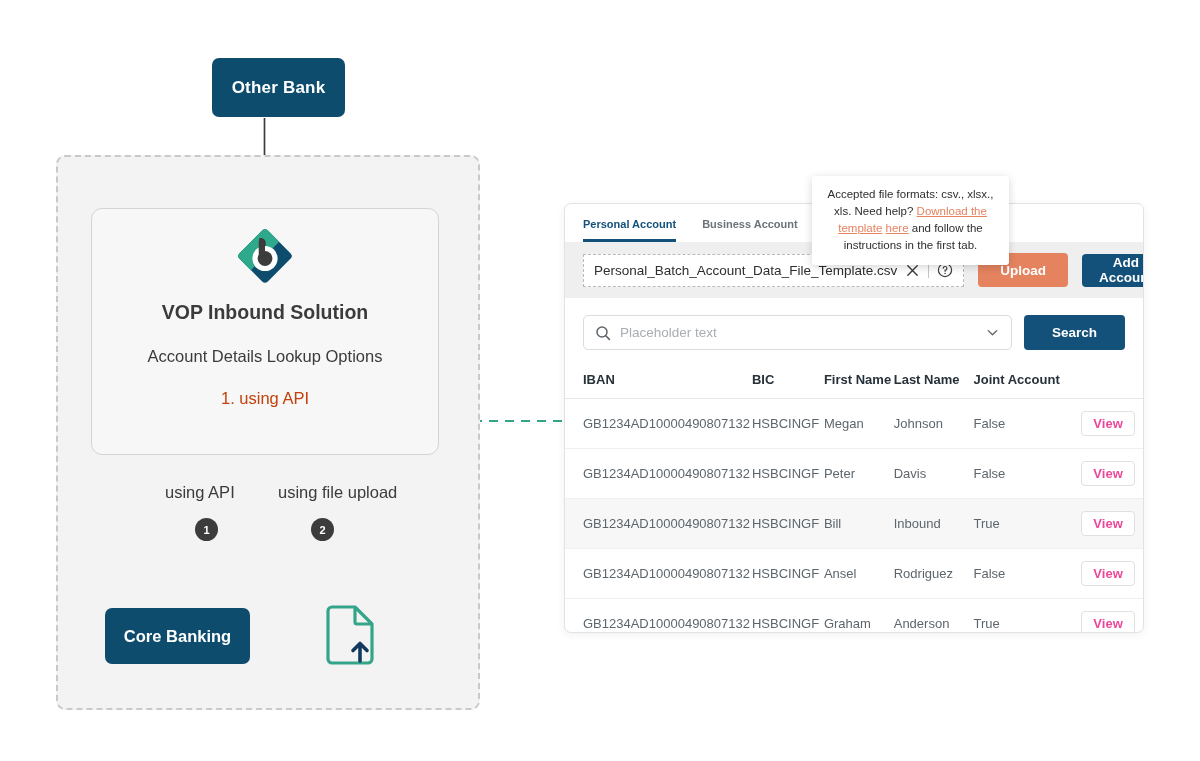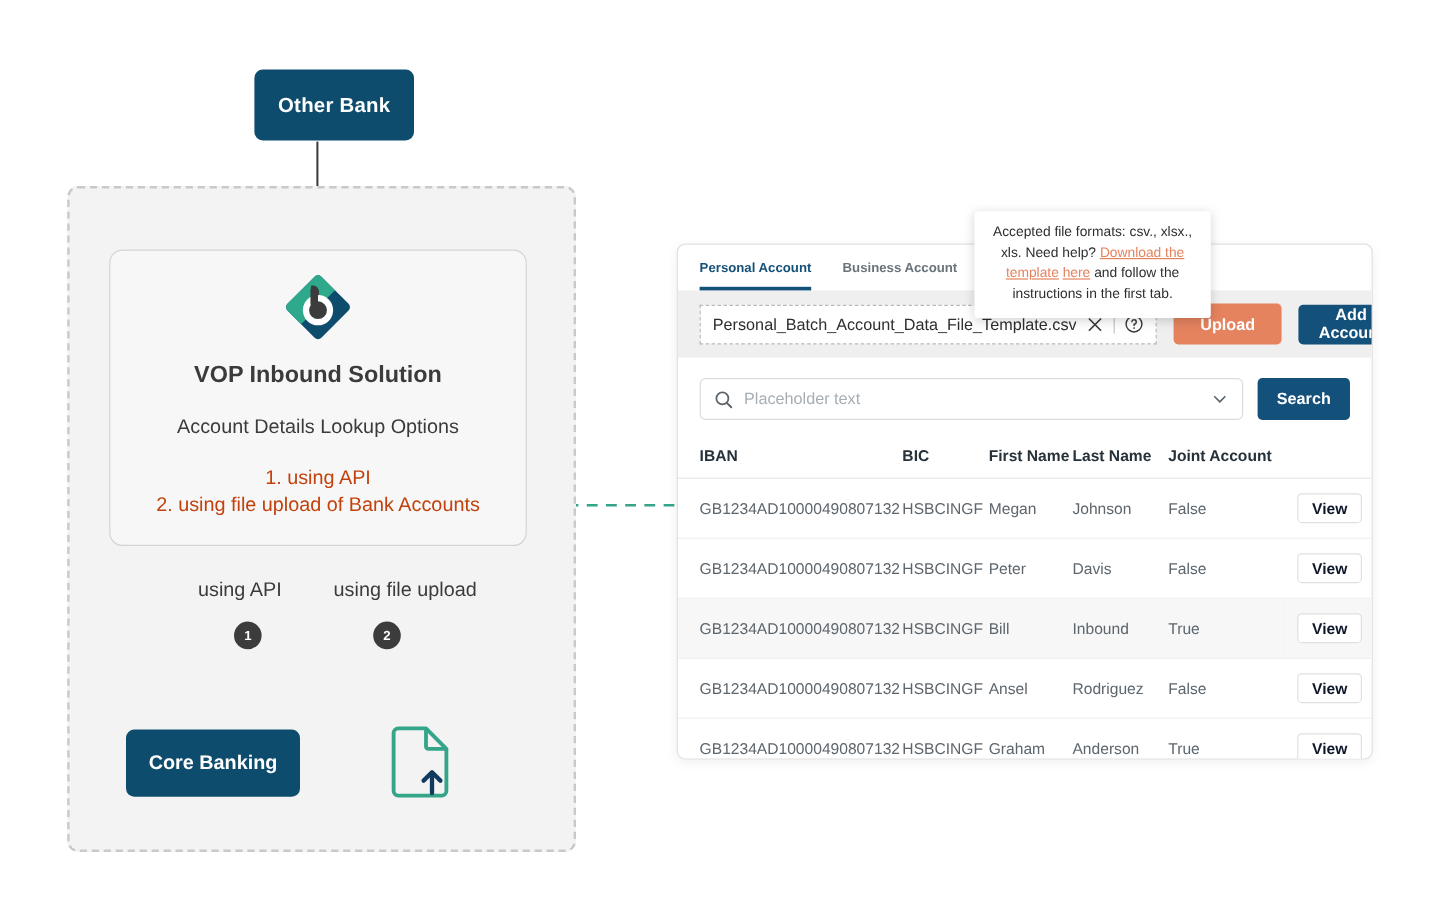--- a/index.html
+++ b/index.html
@@ -99,21 +99,21 @@
     flex: 1; height: 35px; border: 1px solid #DCDCDC; border-radius: 5px;
     display: flex; align-items: center; padding: 0 11px; gap: 9px; background: #fff;
   }
   .search-box input {
     flex: 1; border: none; outline: none; font-size: 13.5px; color: #000000;
     font-family: inherit; background: transparent;
   }
   .search-box input::placeholder { color: #A7AEB3; }
   .btn-search {
     background: #14517A; color: #ffffff; border: none; border-radius: 4px;
-    height: 35px; padding: 0 16px; font-size: 13.5px; font-weight: 700;
+    height: 35px; padding: 0 28px; font-size: 13.5px; font-weight: 700;
     font-family: inherit; cursor: pointer;
   }
   table.accounts { width: 100%; border-collapse: collapse; margin-top: 7px; }
   table.accounts th {
     text-align: left; font-size: 13px; font-weight: 700; color: #26313A;
     padding: 9px 0 11px 0; border-bottom: 1px solid #E6E6E6;
   }
   table.accounts th:first-child, table.accounts td:first-child { padding-left: 18px; }
   table.accounts td {
     font-size: 13px; color: #5D666D; padding: 12px 0;
@@ -122,21 +122,21 @@
   table.accounts tr.alt td { background: #F7F7F7; }
   table.accounts tr:last-child td { border-bottom: none; }
   .col-iban { width: 187px; }
   .col-bic { width: 72px; }
   .col-first { width: 70px; }
   .col-last { width: 80px; }
   .col-joint { width: 100px; }
   .col-act { width: 70px; text-align: center; }
   .btn-view {
     background: #ffffff; border: 1px solid #E0E0E0; border-radius: 4px;
-    color: #0f172a; font-size: 13px; font-weight: 700; padding: 4px 11px;
+    color: #ec4899; font-size: 13px; font-weight: 700; padding: 4px 11px;
     font-family: inherit; cursor: pointer;
   }
 
   
   .tooltip {
     position: absolute; left: 812px; top: 176px; width: 197px;
     background: #ffffff; border-radius: 3px;
     box-shadow: 0 2px 9px rgba(0,0,0,.17);
     padding: 10px 11px 11px 11px; text-align: center;
     font-size: 11.5px; line-height: 17px; color: #2E2E2E; z-index: 30;
@@ -183,21 +183,20 @@
       </g>
       <path d="M23.5 11 C26.5 11 28.8 13.2 28.8 16.2 L28.8 27 L22.8 27 L22.8 16.2 C22.8 13.2 20.8 11 23.5 11 Z" fill="#3C3C3C"></path>
       <circle cx="28" cy="31.5" r="12.6" fill="#ffffff"></circle>
       <circle cx="28" cy="31.5" r="7.4" fill="#3C3C3C"></circle>
       <rect x="21.7" y="12" width="6.3" height="17" rx="3.1" fill="#3C3C3C"></rect>
     </svg>
     <div class="vop-title">VOP Inbound Solution</div>
     <div class="vop-sub">Account Details Lookup Options</div>
     <div class="vop-opts">
       <div>1. using API</div>
-      <div>2. using file upload of Bank Accounts</div>
     </div>
   </div>
 
   <div class="edge-label lbl-api">using API</div>
   <div class="edge-label lbl-file">using file upload</div>
   <div class="badge badge-1">1</div>
   <div class="badge badge-2">2</div>
 
   <div class="node-corebanking">
     <span>Core Banking</span>

